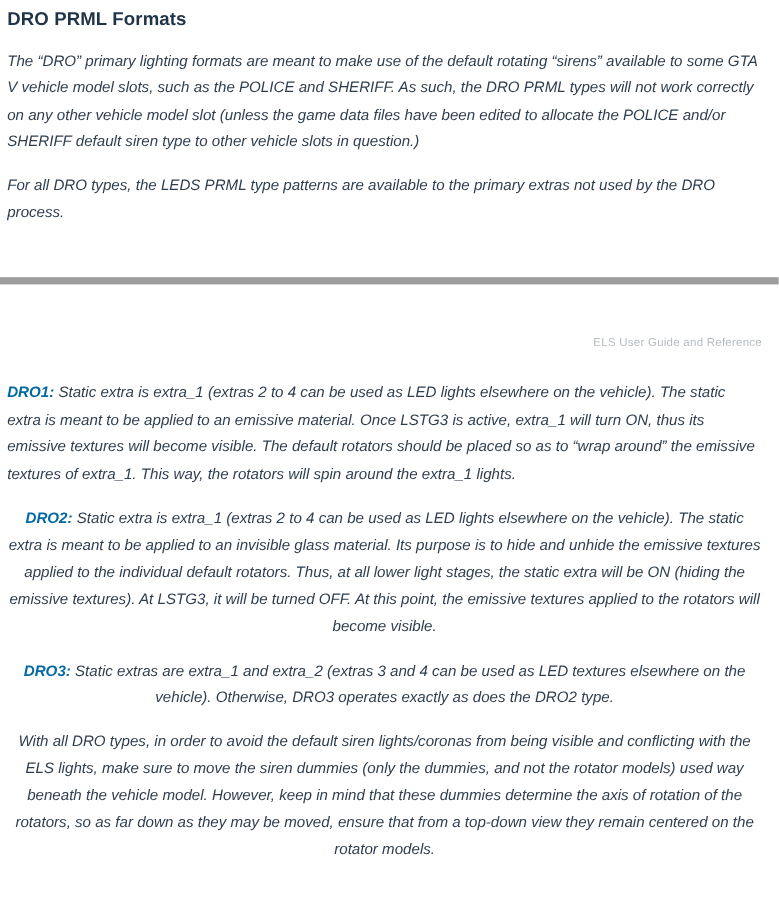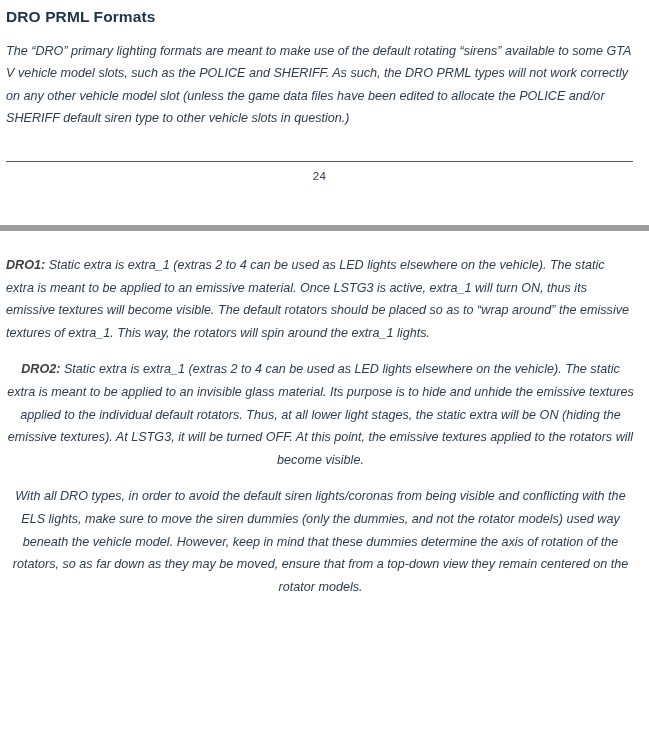--- a/index.html
+++ b/index.html
@@ -46,21 +46,21 @@
     font-style: italic;
   }
 
   p.body-text.tight {
     margin-top: 14px;
     text-align: center;
   }
 
   .lead-in {
     font-weight: bold;
-    color: #404040;
+    color: #0369a1;
   }
 
   
   .page-footer {
     margin-top: 31px;
     padding: 0 16px 0 6px;
   }
   .footer-rule {
     height: 0;
     border: 0;
@@ -110,38 +110,41 @@
 <body>
 
 <div class="page">
 
   <div class="content">
 
     <h1 class="doc-heading">DRO PRML Formats</h1>
 
     <p class="body-text">The “DRO” primary lighting formats are meant to make use of the default rotating “sirens” available to some GTA V vehicle model slots, such as the POLICE and SHERIFF. As such, the DRO PRML types will not work correctly on any other vehicle model slot (unless the game data files have been edited to allocate the POLICE and/or SHERIFF default siren type to other vehicle slots in question.)</p>
 
+    <p class="body-text">For all DRO types, the LEDS PRML type patterns are available to the primary extras not used by the DRO process.</p>
   </div>
 
-  <div class="page-footer">
-    <hr class="footer-rule">
-    <div class="page-number">24</div>
-  </div>
 
   <div class="page-break-band"></div>
 
+  <div class="page-header">
+    <span class="header-text">ELS User Guide and Reference</span>
+  </div>
 
   <div class="section-body">
 
     <p class="body-text">
       <span class="lead-in">DRO1:</span><span> Static extra is extra_1 (extras 2 to 4 can be used as LED lights elsewhere on the vehicle). The static extra is meant to be applied to an emissive material. Once LSTG3 is active, extra_1 will turn ON, thus its emissive textures will become visible. The default rotators should be placed so as to “wrap around” the emissive textures of extra_1. This way, the rotators will spin around the extra_1 lights.</span>
     </p>
 
     <p class="body-text tight">
       <span class="lead-in">DRO2:</span><span> Static extra is extra_1 (extras 2 to 4 can be used as LED lights elsewhere on the vehicle). The static extra is meant to be applied to an invisible glass material. Its purpose is to hide and unhide the emissive textures applied to the individual default rotators. Thus, at all lower light stages, the static extra will be ON (hiding the emissive textures). At LSTG3, it will be turned OFF. At this point, the emissive textures applied to the rotators will become visible.</span>
     </p>
 
+    <p class="body-text tight">
+      <span class="lead-in">DRO3:</span><span> Static extras are extra_1 and extra_2 (extras 3 and 4 can be used as LED textures elsewhere on the vehicle). Otherwise, DRO3 operates exactly as does the DRO2 type.</span>
+    </p>
 
     <p class="body-text tight">With all DRO types, in order to avoid the default siren lights/coronas from being visible and conflicting with the ELS lights, make sure to move the siren dummies (only the dummies, and not the rotator models) used way beneath the vehicle model. However, keep in mind that these dummies determine the axis of rotation of the rotators, so as far down as they may be moved, ensure that from a top-down view they remain centered on the rotator models.</p>
 
   </div>
 
 </div>
 
 </body></html>

